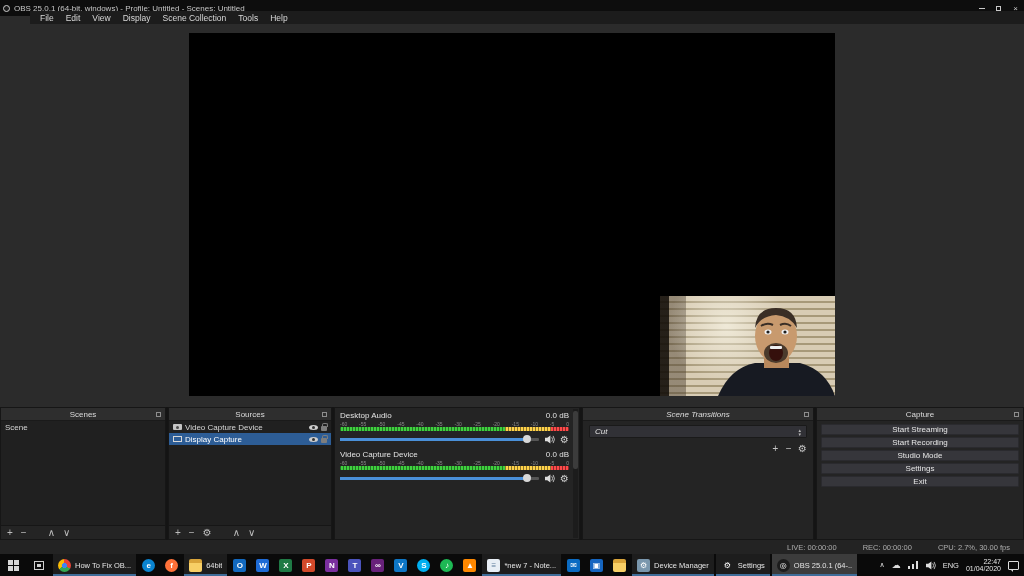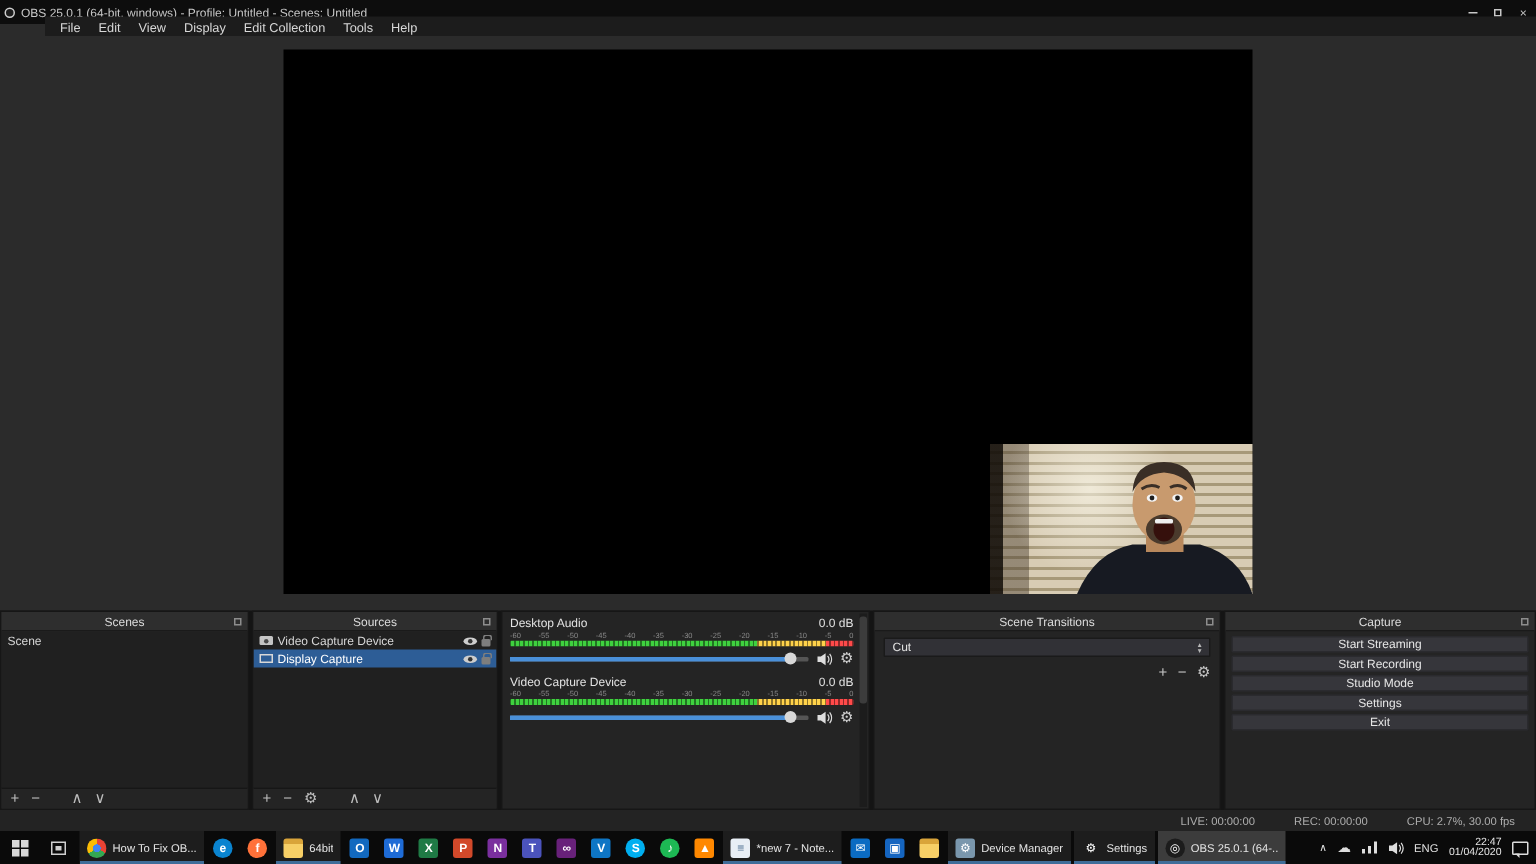--- a/index.html
+++ b/index.html
@@ -27,21 +27,21 @@
     background:
       radial-gradient(circle at 38% 30%, rgba(255,253,240,0.6), rgba(255,253,240,0) 45%),
       linear-gradient(90deg, rgba(18,13,8,0.9) 0 9px, rgba(70,58,44,0.45) 9px 26px, rgba(0,0,0,0) 26px),
       repeating-linear-gradient(180deg, #d8ccb4 0 5px, #a79979 5px 7px);
   }
   .webcam svg { position:absolute; left:0; top:0; }
 
   
   .docks { position:absolute; top:407px; left:0; right:0; height:133px; background:#141414; display:flex; gap:2px; }
   .panel { display:flex; flex-direction:column; background:#242424; border:1px solid #161616; min-width:0; }
-  .p-scenes { width:166px; } .p-sources { width:164px; } .p-mixer { width:246px; } .p-trans { width:232px; } .p-controls { flex:1; }
+  .p-scenes { width:166px; } .p-sources { width:164px; } .p-mixer { width:246px; } .p-trans { width:232px;font-style:italic; } .p-controls { flex:1; }
   .panel-header { height:13px; flex:0 0 auto; background:#2e2e2e; display:flex; align-items:center; justify-content:center; position:relative; border-bottom:1px solid #1a1a1a; }
   .panel-title { font-size:8px; color:#dcdcdc; }
   .dock-ic { position:absolute; right:4px; top:4px; width:5px; height:5px; border:1px solid #8d8d8d; }
 
   .list { flex:1; background:#202020; overflow:hidden; }
   .row { height:12px; display:flex; align-items:center; gap:3px; padding:0 4px; font-size:8px; color:#d6d6d6; }
   .row.sel { background:#2d5d96; color:#fff; }
   .grow { flex:1; min-width:0; white-space:nowrap; overflow:hidden; }
   .dock-toolbar { height:14px; flex:0 0 auto; display:flex; align-items:center; gap:8px; padding:0 6px; background:#242424; border-top:1px solid #161616; font-size:10px; color:#bdbdbd; }
   .tb-gap { width:5px; }
@@ -139,21 +139,21 @@
           <span>×</span>
         </div>
     </div>
   </div>
 
   <div class="menubar">
     <span class="menu-item">File</span>
     <span class="menu-item">Edit</span>
     <span class="menu-item">View</span>
     <span class="menu-item">Display</span>
-    <span class="menu-item">Edit Collection</span>
+    <span class="menu-item">Scene Collection</span>
     <span class="menu-item">Tools</span>
     <span class="menu-item">Help</span>
   </div>
 
   <div class="preview">
     <div class="canvas">
       <div class="webcam">
         <svg width="175" height="100" viewBox="0 0 175 100">
           <path d="M58 100 Q70 72 95 67 L140 67 Q166 74 175 100 Z" fill="#171a22"></path>
           <rect x="104" y="56" width="25" height="16" fill="#b8885c"></rect>

